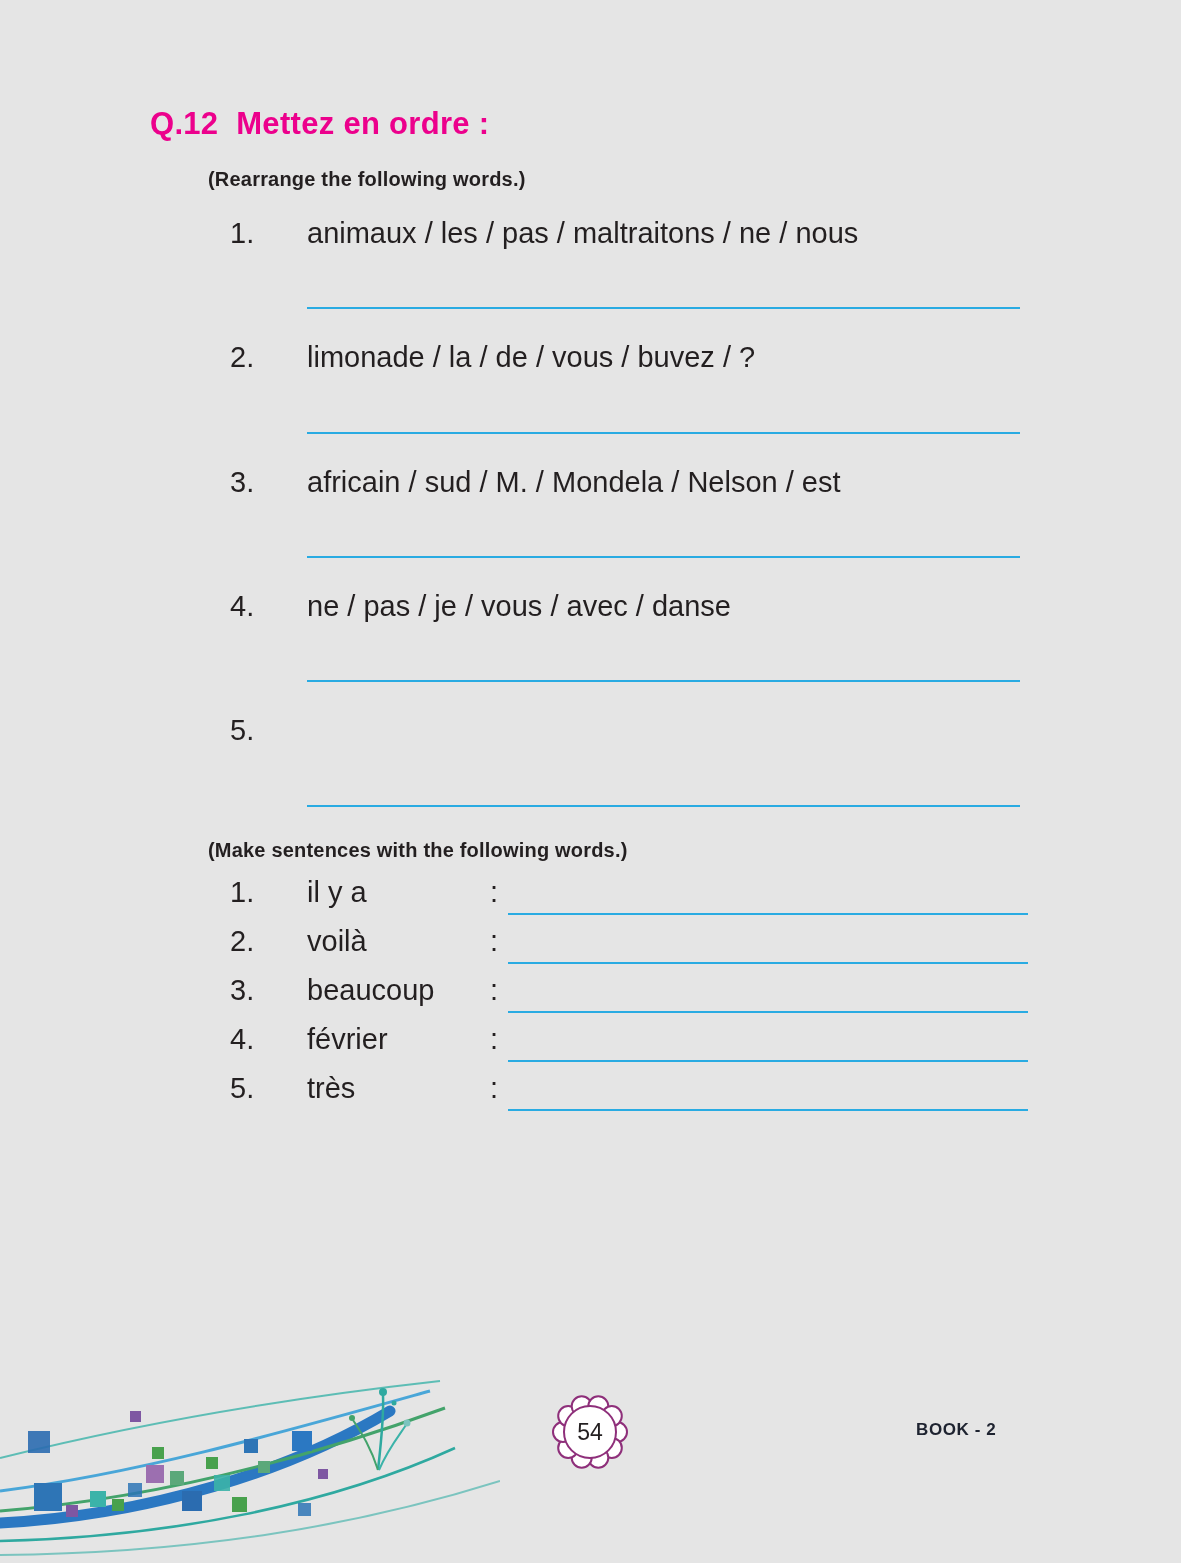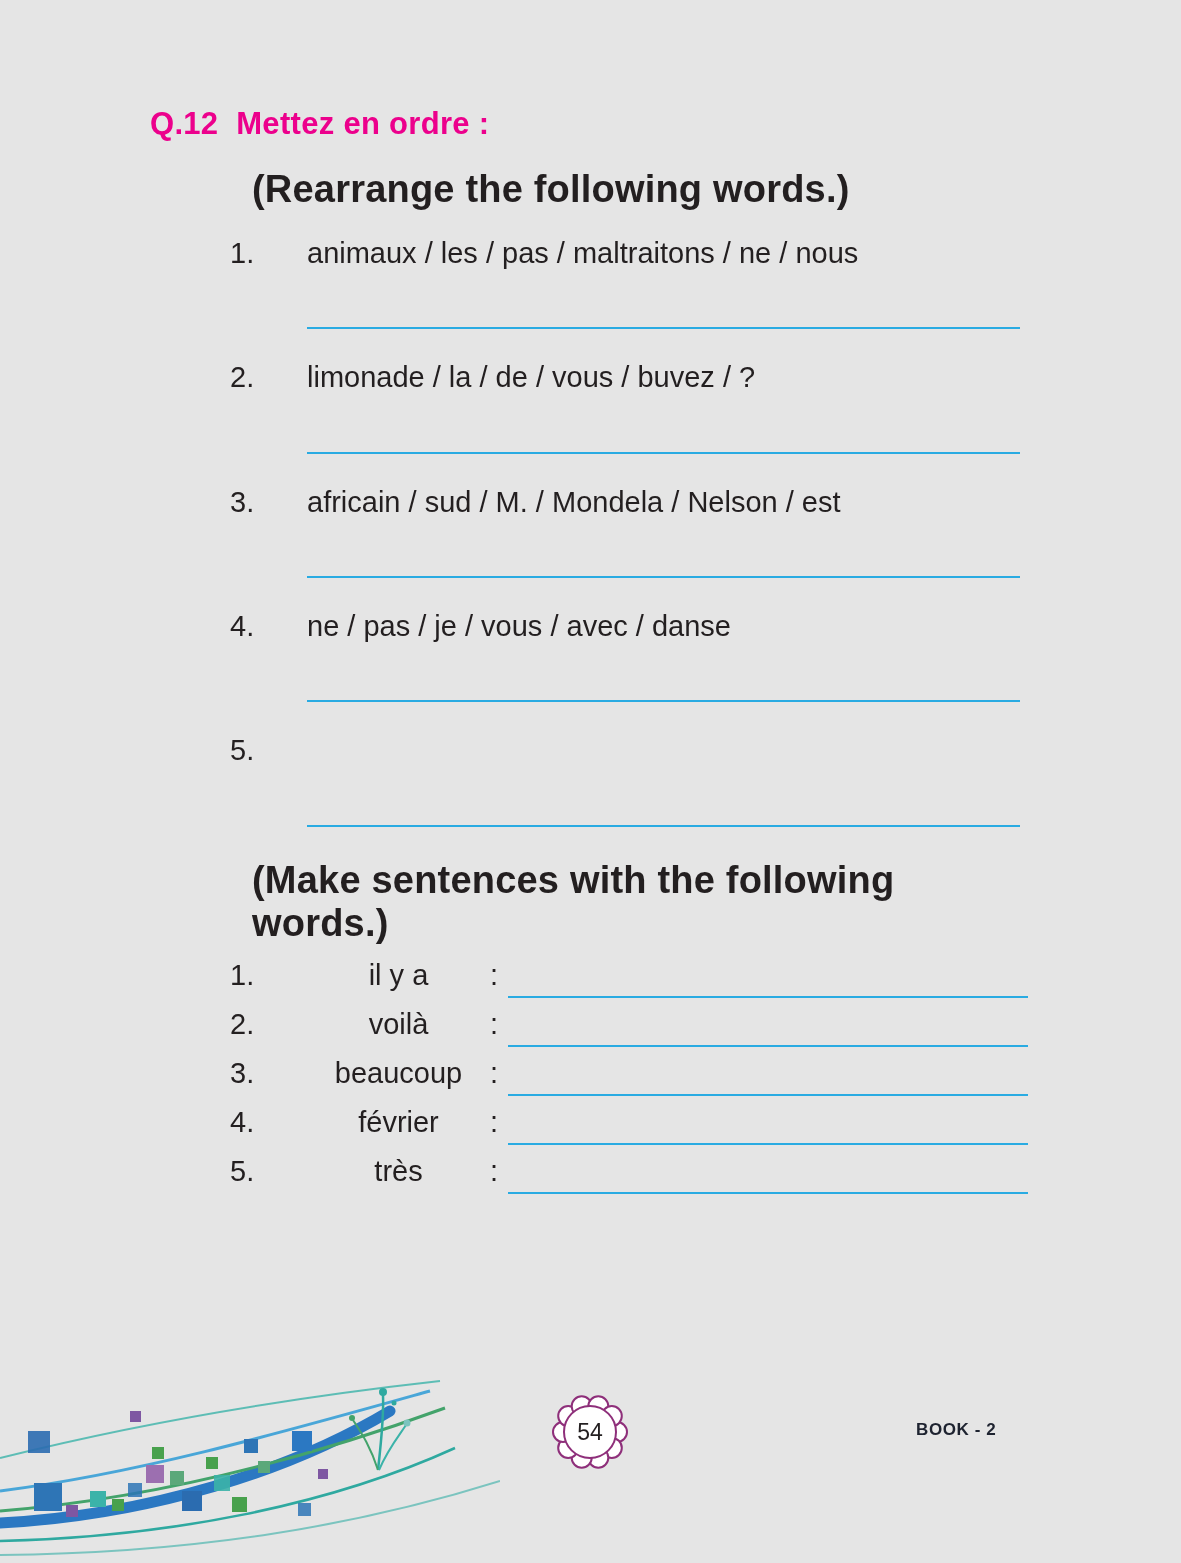--- a/index.html
+++ b/index.html
@@ -11,37 +11,37 @@
     color:#231F20;
     overflow:hidden;
   }
   .content { position:absolute; left:150px; top:106px; width:886px; }
 
   .q-heading {
     font-size:31px; font-weight:700; color:#EC008C;
     margin:0; white-space:pre-wrap; letter-spacing:0.3px;
   }
   .subheading {
-    font-size:38px; font-weight:700; color:#231F20;
-    margin:26px 0 26px 102px; letter-spacing:0.2px;
+    font-size:20px; font-weight:700; color:#231F20;
+    margin:26px 0 26px 58px; letter-spacing:0.2px;
   }
 
   
   .q12-item { margin-bottom:32px; }
   .q12-item .item-row { display:flex; margin-left:80px; font-size:29px; line-height:1.15; }
   .num { width:77px; flex:none; }
   .q12-item .answer-line {
     margin:57px 0 0 157px; width:713px; height:0;
     border-bottom:2px solid #29ABE2;
   }
 
   
   .q13 { margin-top:6px; }
   .q13-row { display:flex; margin-left:80px; font-size:29px; height:49px; align-items:flex-start; }
-  .q13-row .word { width:183px; flex:none;text-align:center; }
+  .q13-row .word { width:183px; flex:none; }
   .q13-row .colon { width:18px; flex:none; }
   .q13-row .line {
     width:520px; height:37px; flex:none;
     border-bottom:2px solid #29ABE2;
   }
 
   
   .badge { position:absolute; left:552px; top:1394px; width:76px; height:76px; }
   .book-label {
     position:absolute; left:916px; top:1420px;

